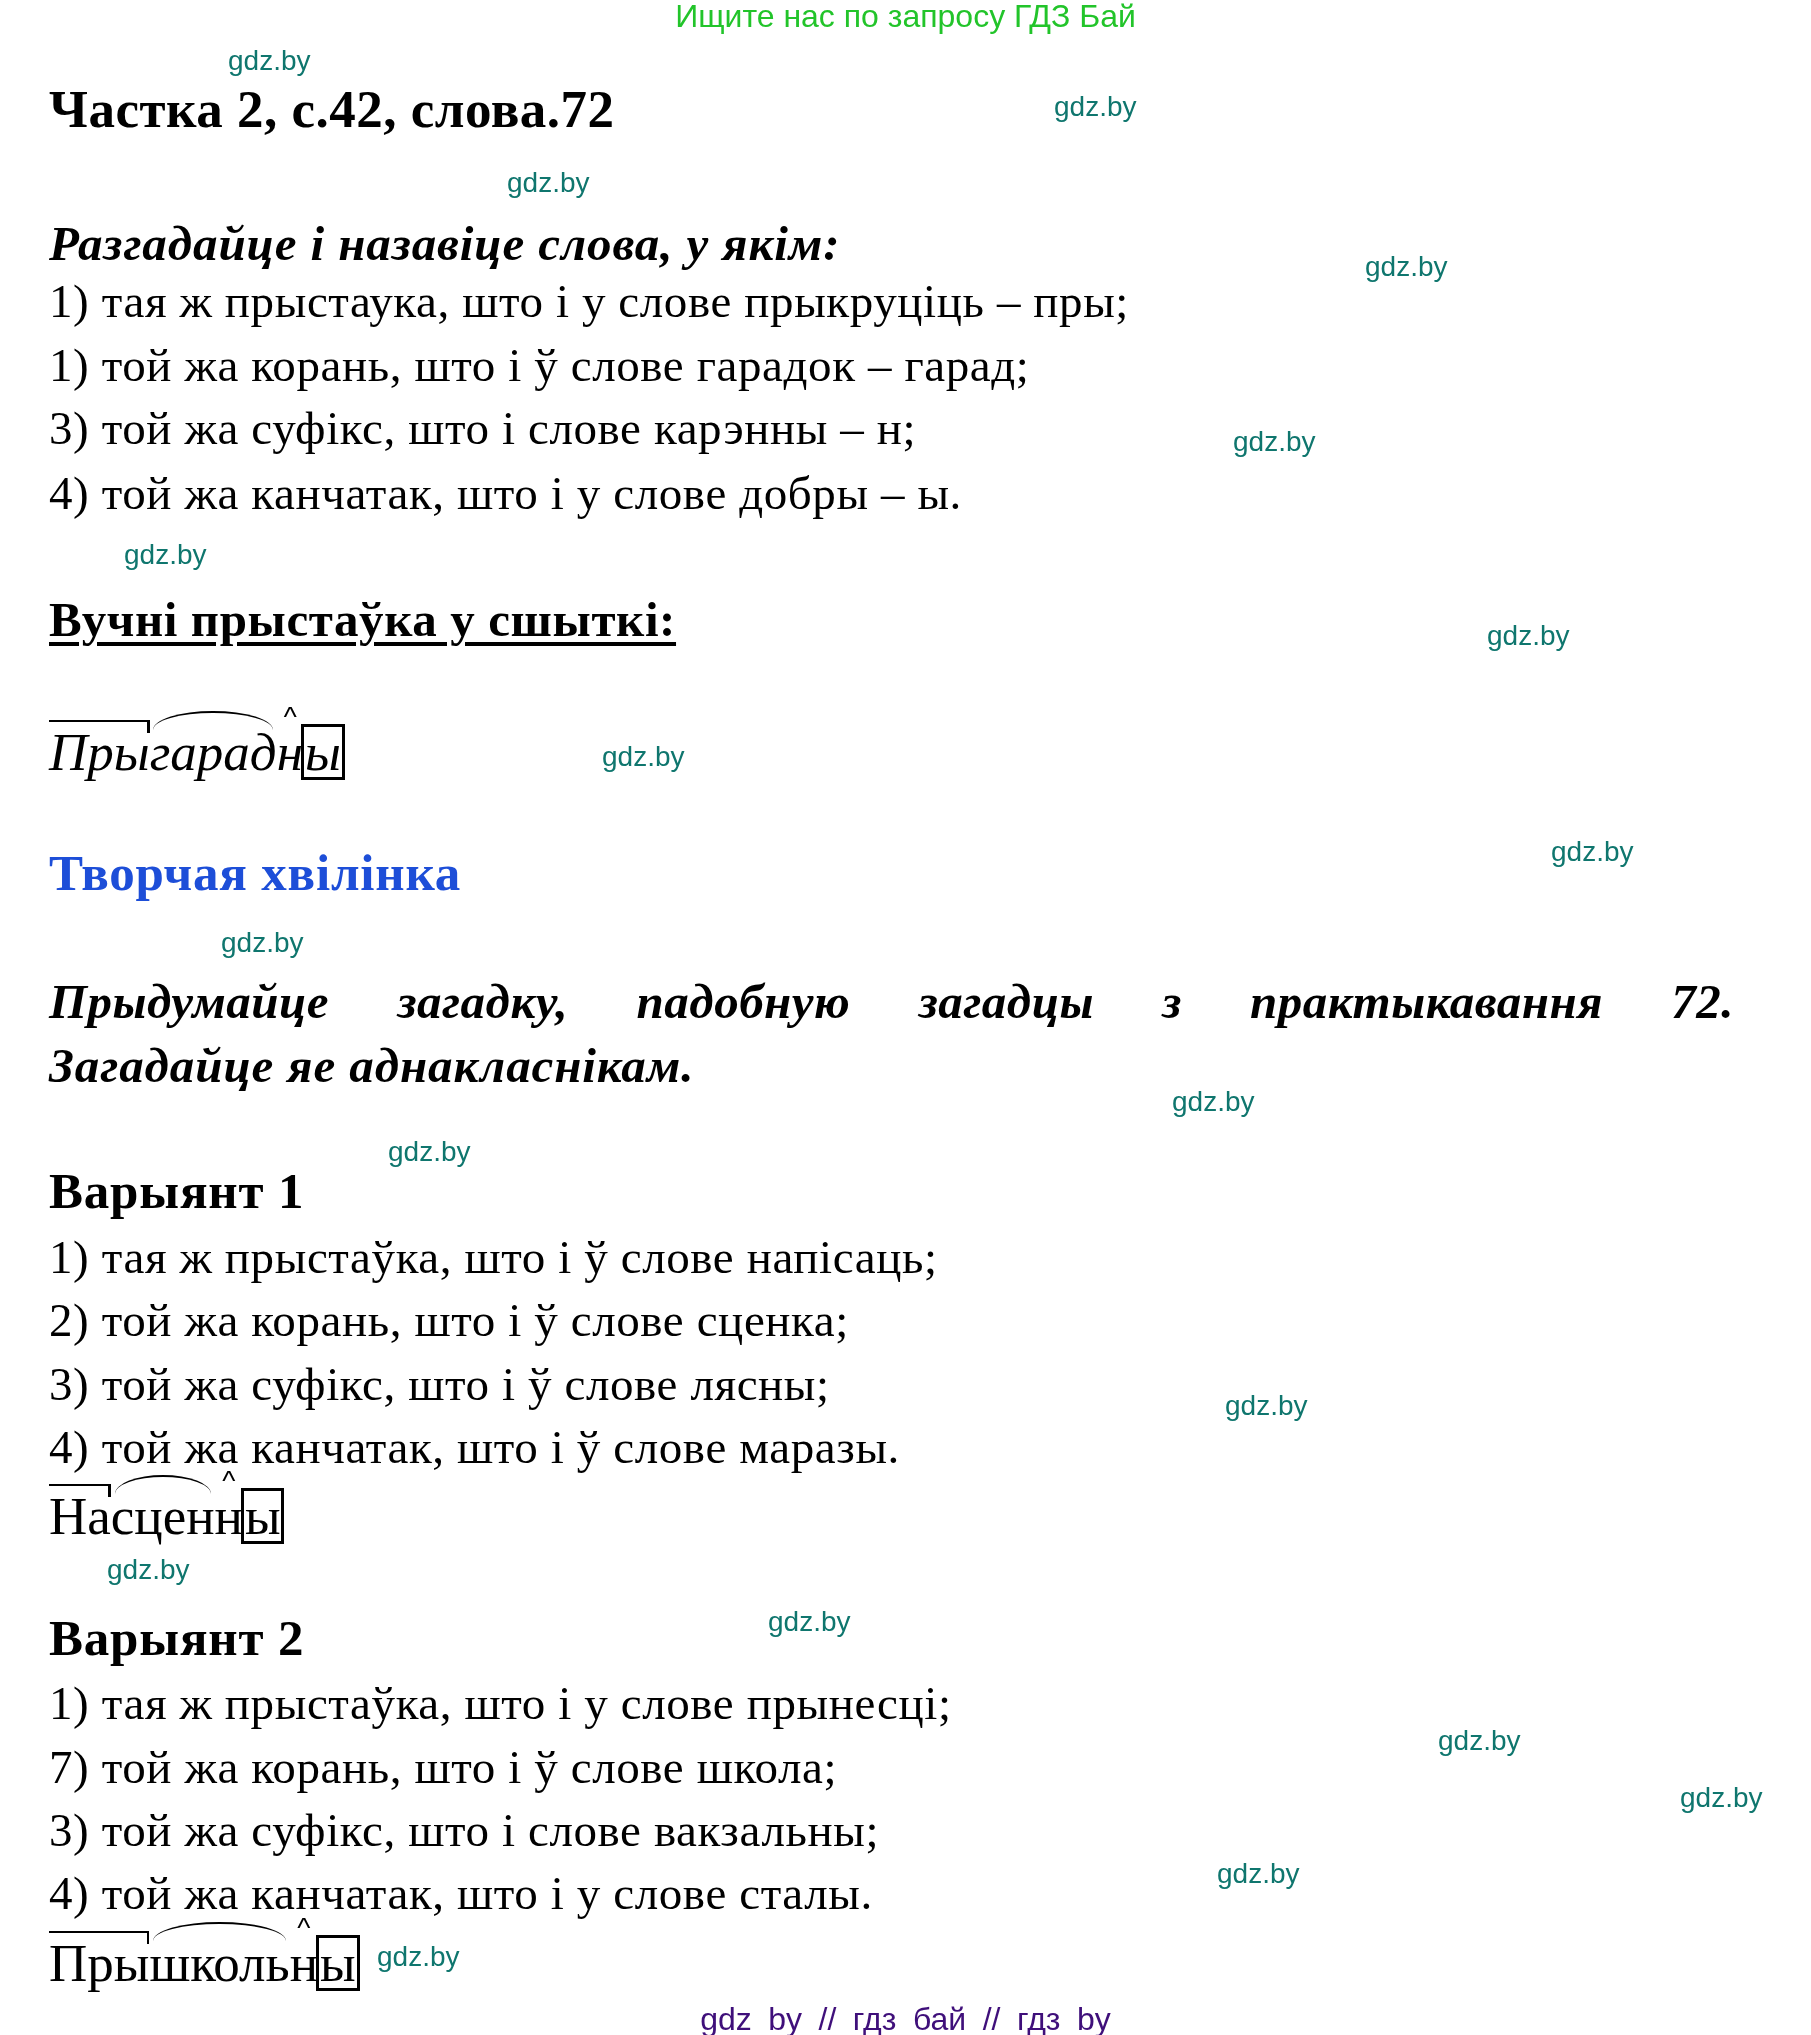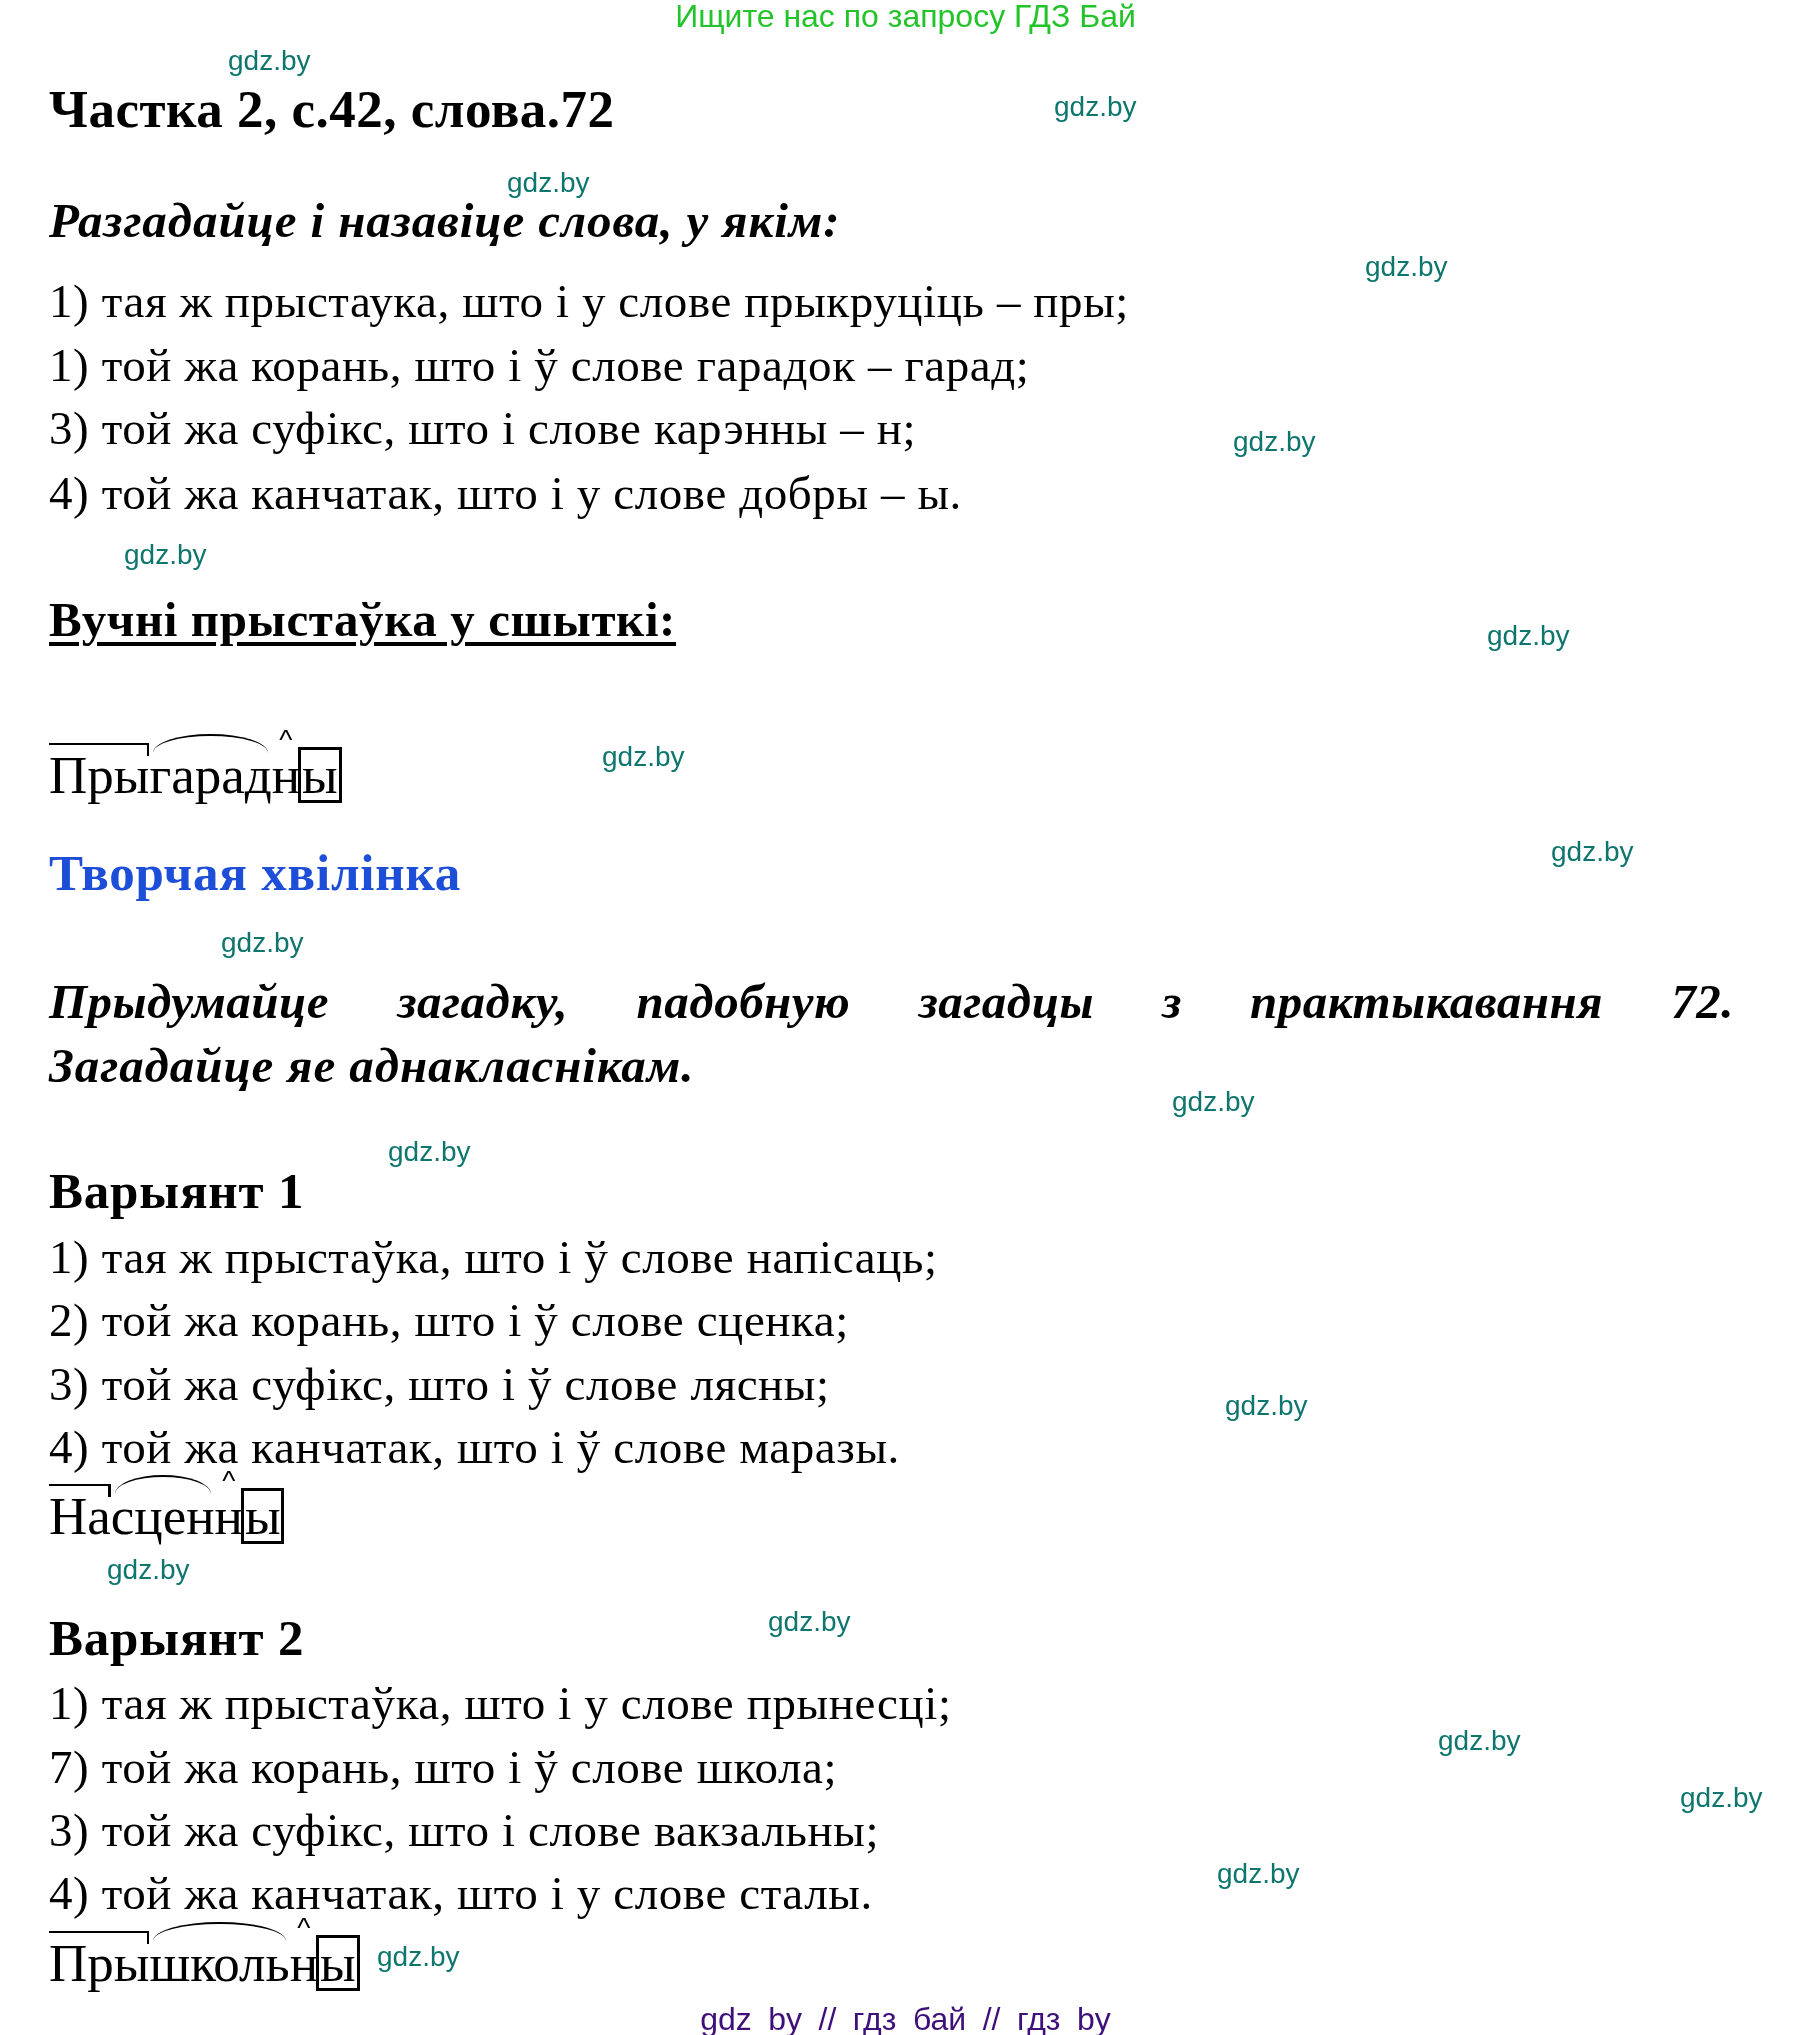--- a/index.html
+++ b/index.html
@@ -45,29 +45,29 @@
 <div class="abs wm" style="left:1225px;top:1390px;">gdz.by</div>
 <div class="abs wm" style="left:107px;top:1554px;">gdz.by</div>
 <div class="abs wm" style="left:768px;top:1606px;">gdz.by</div>
 <div class="abs wm" style="left:1438px;top:1725px;">gdz.by</div>
 <div class="abs wm" style="left:1680px;top:1782px;">gdz.by</div>
 <div class="abs wm" style="left:1217px;top:1858px;">gdz.by</div>
 <div class="abs wm" style="left:377px;top:1941px;">gdz.by</div>
 
 <div class="abs title" style="left:49px;top:79px;">Частка 2, с.42, слова.72</div>
 
-<div class="abs task" style="left:49px;top:192px;text-align:right;">Разгадайце і назавіце слова, у якім:</div>
+<div class="abs task" style="left:49px;top:215px;text-align:right;">Разгадайце і назавіце слова, у якім:</div>
 <div class="abs line" style="left:49px;top:274px;">1) тая ж прыстаука, што і у слове прыкруціць – пры;</div>
 <div class="abs line" style="left:49px;top:338px;">1) той жа корань, што і ў слове гарадок – гарад;</div>
 <div class="abs line" style="left:49px;top:401px;">3) той жа суфікс, што і слове карэнны – н;</div>
 <div class="abs line" style="left:49px;top:466px;">4) той жа канчатак, што і у слове добры – ы.</div>
 
 <div class="abs under" style="left:49px;top:591px;">Вучні прыстаўка у сшыткі:</div>
 
-<div class="word" style="left:49px;top:747px;">
+<div class="word" style="left:49px;top:724px;font-style:italic;">
   <span class="part">
     <span class="prefix-mark"></span>
     <span>Пры</span>
   </span><span class="part">
     <span class="root-mark"></span>
     <span>гарад</span>
   </span><span class="part">
     <span class="suffix-mark">^</span>
     <span>н</span>
   </span><span class="part ending-box">ы</span>

